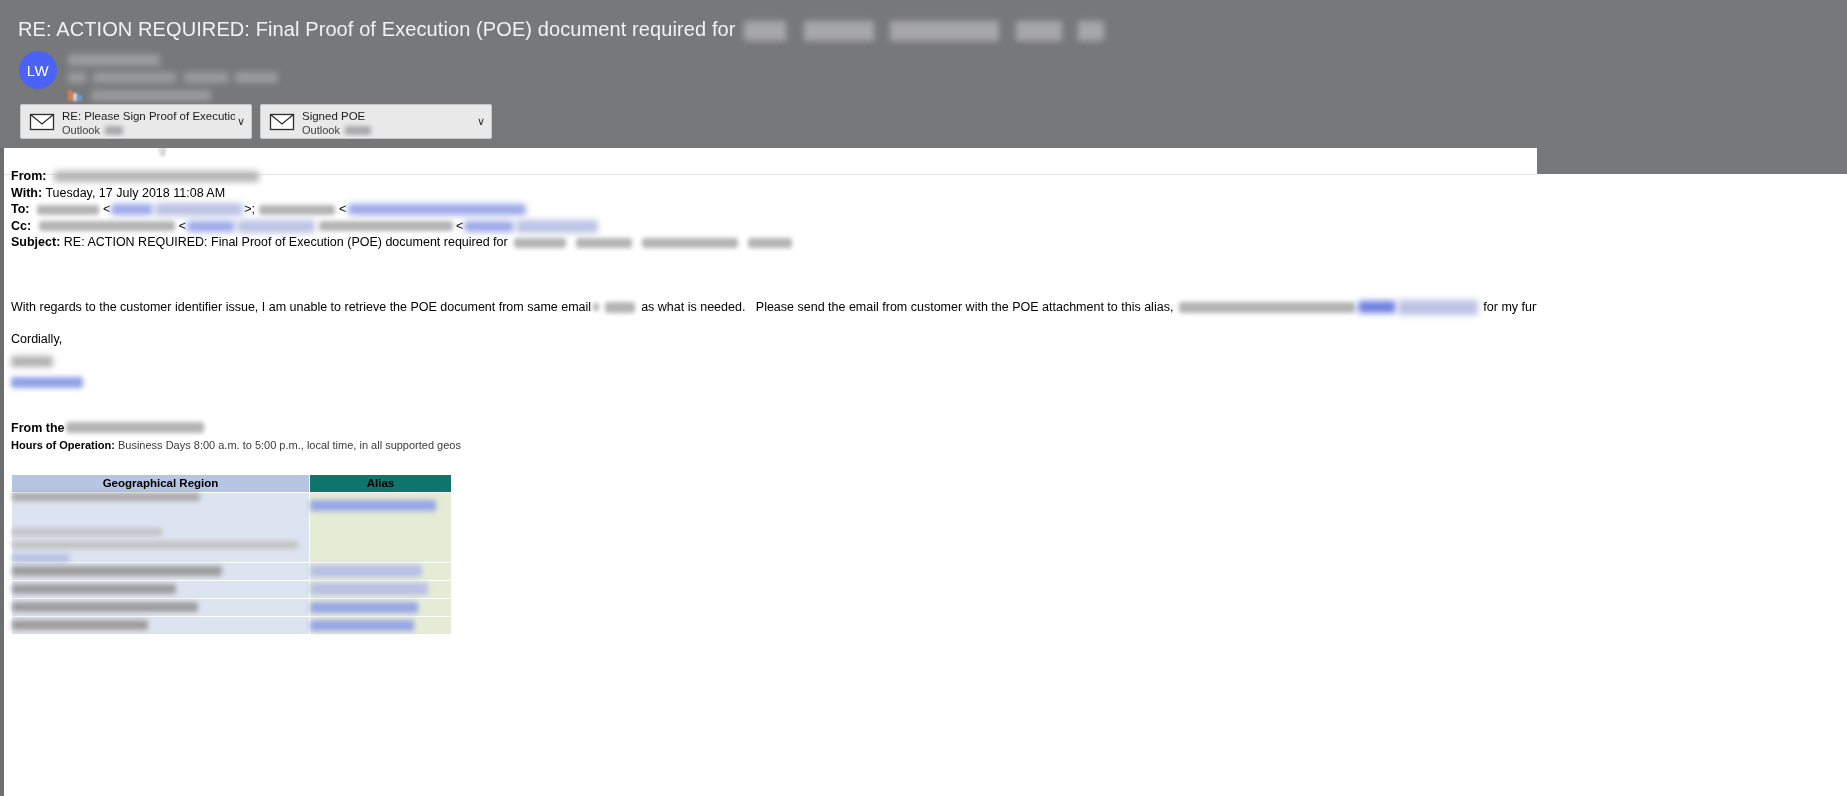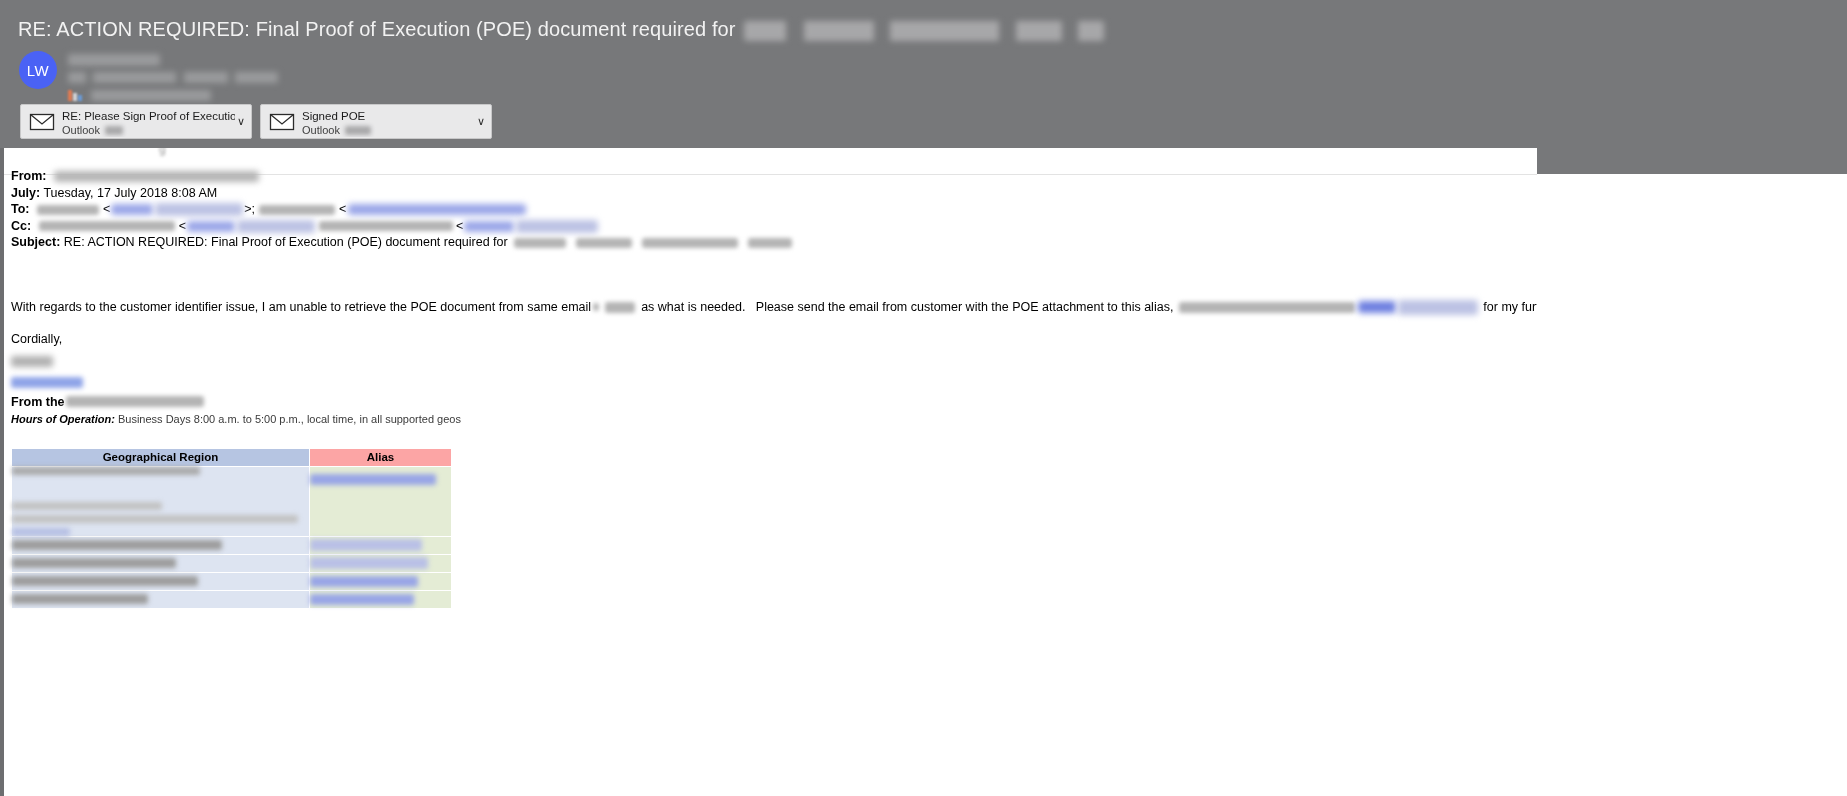--- a/index.html
+++ b/index.html
@@ -122,44 +122,44 @@
   .bl.lilac{ background:#bcc2e4; }
   .bl.deep { background:#6d7fe0; }
   .bl.sm   { filter: blur(2.2px); }
 
   p.para { font-size:12.5px; color:#000; margin:0; line-height:16px; white-space:nowrap; }
   .spacer16 { height:16px; }
 
   .sig-name { width:42px; height:11px; background:#b0b0b0; filter:blur(3px); border-radius:2px; }
   .sig-link { width:72px; height:11px; background:#8fa4e8; filter:blur(2.6px); border-radius:2px; }
 
-  .fromthe { font-size:12.5px; color:#000; display:flex; align-items:center; }
+  .fromthe { font-size:12.5px; color:#000; display:flex; align-items:center;margin-top:26px; }
   .fromthe b { font-weight:bold; }
   .fromthe .bl { margin-left:1px; }
 
   .smallrow { font-size:11px; color:#3a3a3a; line-height:15px; white-space:nowrap; }
-  .smallrow b { color:#000; font-weight:bold;font-style:italic; }
+  .smallrow b { color:#000; font-weight:bold; }
 
   .redline {
     font-size:11.5px; font-weight:bold; color:#cc0000; line-height:15px; white-space:nowrap;
   }
 
   
   table.alias {
     border-collapse:collapse; margin-top:5px; table-layout:fixed;
     font-size:11px; color:#000;
   }
   table.alias th, table.alias td {
     border:1px solid #ffffff; padding:0; vertical-align:middle;
   }
   table.alias th {
     height:18px; text-align:center; font-weight:bold; font-size:11.5px;
   }
   th.c1 { width:298px; background:#b6c5e2; }
-  th.c2 { width:142px; background:#fca5a5; }
+  th.c2 { width:142px; background:#0f766e; }
   td.c1 { background:#dde4f1; }
   td.c2 { background:#e4ecd5; }
   td.c1 { padding-left:7px; }
   td.c2 { padding-left:7px; }
 
   .cellblob { height:10px; border-radius:2px; filter: blur(2.6px); }
   .cellblob.g { background:#9d9d9d; }
   .cellblob.b { background:#98a5e6; }
   .cellblob.l { background:#b9c0e6; }
 
@@ -243,22 +243,22 @@
     <div class="hrule"></div>
 
     <div class="content">
 
       <div class="hdr">
         <b>From:</b>
         <span class="bl gray" style="width:205px;height:11px;margin-left:4px;"></span>
       </div>
 
       <div class="hdr">
-        <b>July:</b>
-        <span>Tuesday, 17 July 2018 8:08 AM</span>
+        <b>With:</b>
+        <span>Tuesday, 17 July 2018 11:08 AM</span>
       </div>
 
       <div class="hdr">
         <b>To:</b>
         <span class="bl gray sm" style="width:62px;height:10px;margin:0 4px;"></span><span>&lt;</span><span class="bl blue" style="width:42px;height:11px;margin:0 1px;"></span><span class="bl lilac" style="width:88px;height:13px;margin:0 1px;"></span><span>&gt;;</span><span class="bl gray sm" style="width:76px;height:10px;margin:0 4px;"></span><span>&lt;</span><span class="bl blue" style="width:178px;height:11px;margin:0 2px;"></span>
       </div>
 
       <div class="hdr">
         <b>Cc:</b>
         <span class="bl gray sm" style="width:136px;height:10px;margin:0 4px;"></span><span>&lt;</span><span class="bl blue" style="width:48px;height:11px;margin:0 1px;"></span><span class="bl lilac" style="width:78px;height:13px;margin:0 1px;"></span><span class="bl gray sm" style="width:134px;height:10px;margin:0 3px;"></span><span>&lt;</span><span class="bl blue" style="width:50px;height:11px;margin:0 1px;"></span><span class="bl lilac" style="width:82px;height:13px;margin:0 1px;"></span>

